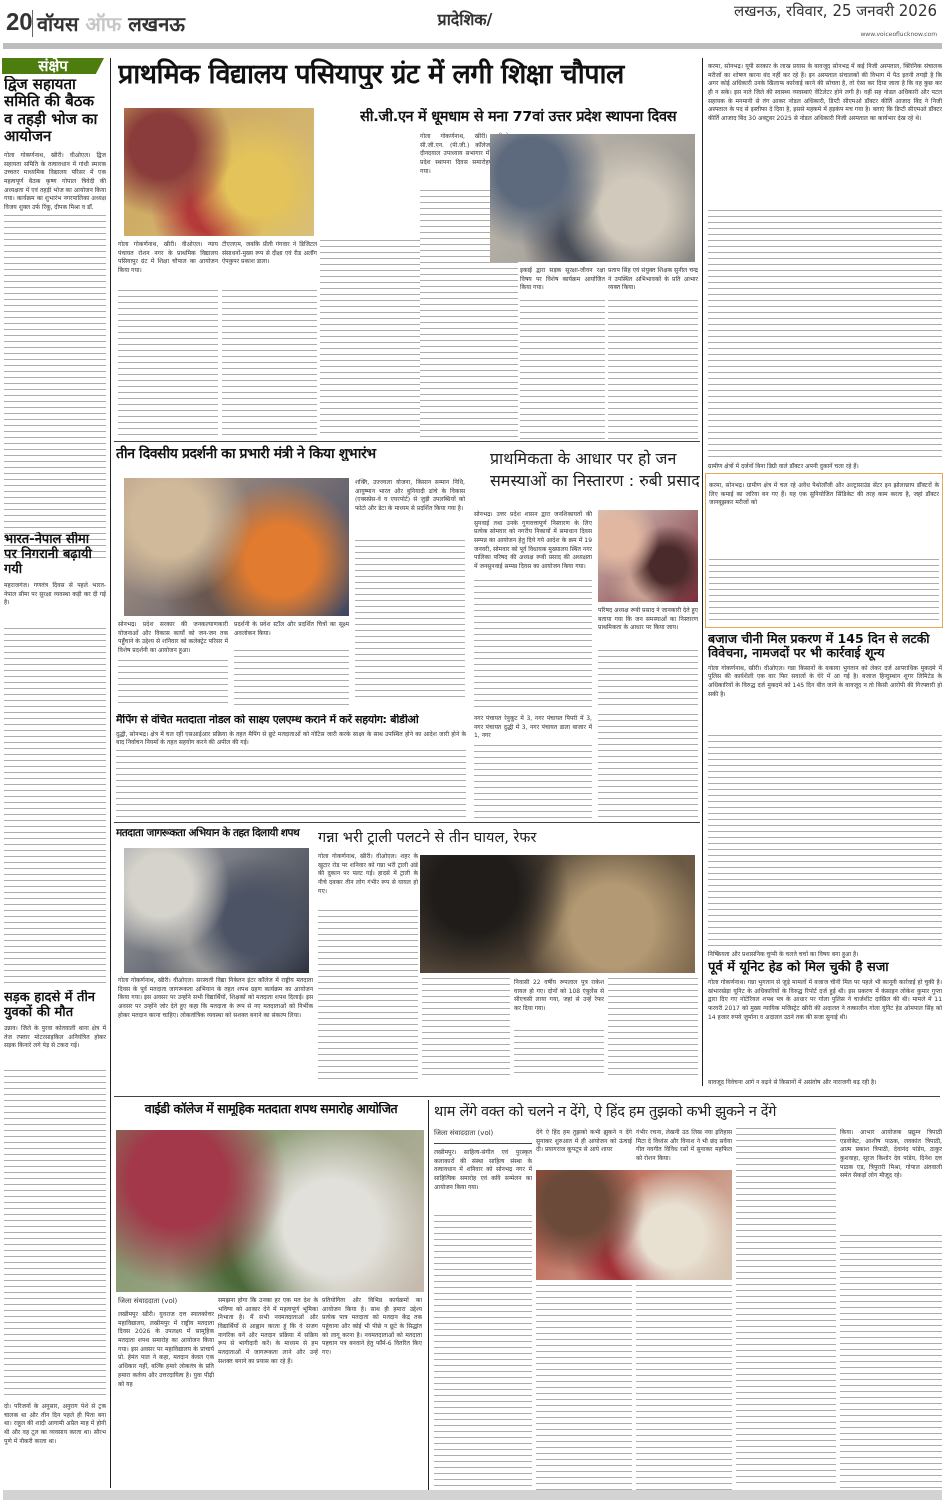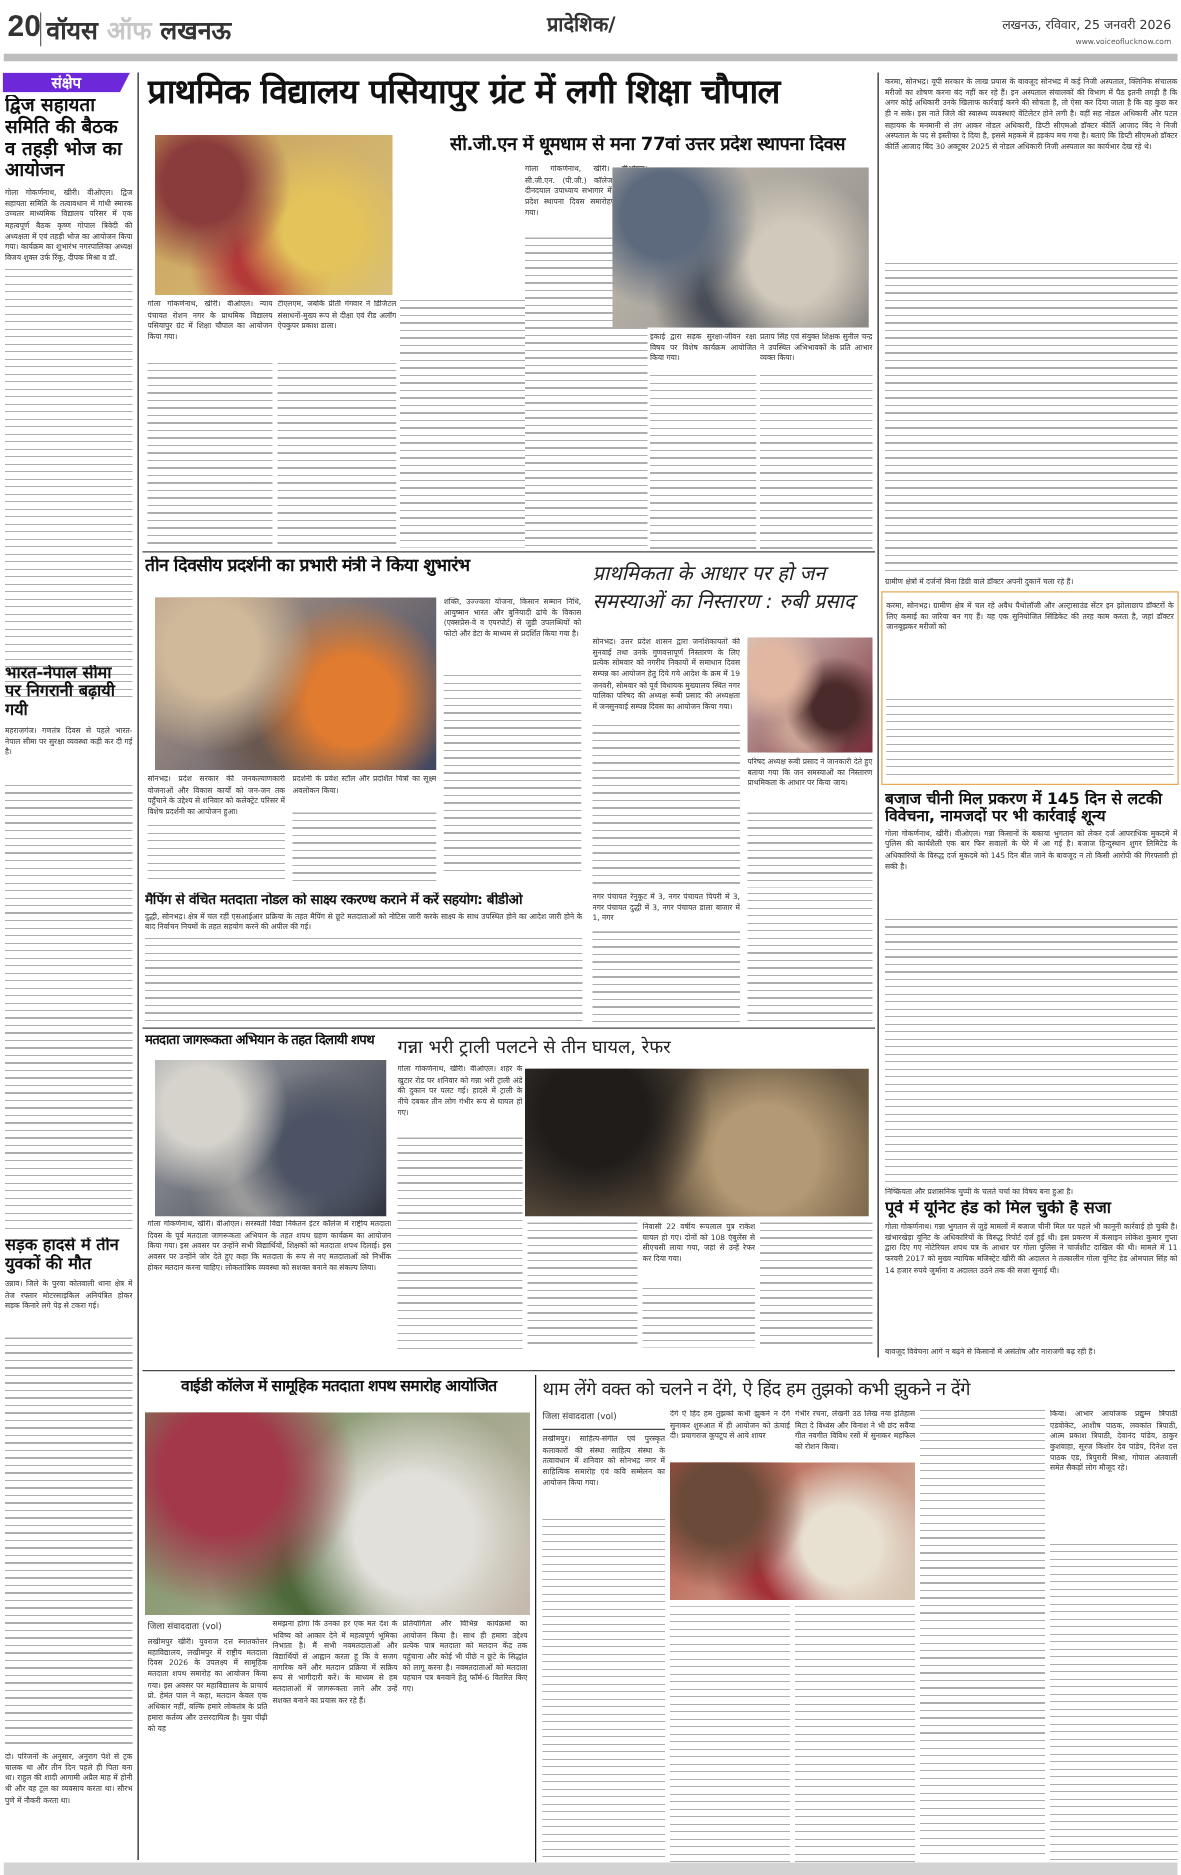--- a/index.html
+++ b/index.html
@@ -4,35 +4,35 @@
 <style>
   * { box-sizing: border-box; margin: 0; padding: 0; }
   html, body { width: 945px; height: 1500px; background: #fff; overflow: hidden; }
   body { font-family: "DejaVu Sans", sans-serif; color: #222; position: relative; }
 
   .masthead { position: absolute; left: 0; top: 0; width: 945px; height: 42px; }
   .pagenum { position: absolute; left: 6px; top: 8px; font: bold 24px "Liberation Sans", sans-serif; color: #333; }
   .paperlogo { position: absolute; left: 32px; top: 10px; font: bold 20px "DejaVu Sans", sans-serif; color: #333; border-left: 1px solid #666; padding-left: 4px; }
   .paperlogo .mid { color: #c7c7c7; }
   .section { position: absolute; left: 300px; top: 8px; width: 330px; text-align: center; font: bold 16px "DejaVu Sans", sans-serif; color: #333; }
-  .dateline { position: absolute; right: 8px; top: 12px; font-size: 10px; color: #333; }
+  .dateline { position: absolute; right: 8px; top: 0; font-size: 15px; color: #333; }
   .website { position: absolute; right: 8px; top: 30px; font-size: 6px; color: #555; }
   .topbar { position: absolute; left: 3px; top: 43px; width: 939px; height: 6px; background: #bdbdbd; }
 
   .block { position: absolute; overflow: hidden; }
   .hl { font-family: "DejaVu Sans", sans-serif; font-weight: bold; color: #111; line-height: 1.15; }
   .body-text { font-size: 6px; line-height: 1.45; color: #333; text-align: justify; }
   .col-rule { position: absolute; width: 1px; background: #222; }
   .hrule { position: absolute; height: 1px; background: #444; }
   .photo { position: absolute; overflow: hidden; }
   .lines { position: absolute; background:
       repeating-linear-gradient(to bottom, #6a6a6a 0, #6a6a6a 1px, #fff 1px, #fff 6px);
       opacity: 0.55; }
-  .sankshep { position: absolute; left: 2px; top: 58px; width: 102px; height: 16px; background: #6d28d9;
-      clip-path: polygon(0 0, 100% 0, 92% 100%, 0 100%); color: #fff; font-size: 12px; font-weight: bold;
+  .sankshep { position: absolute; left: 2px; top: 58px; width: 102px; height: 16px; background: #4d7c0f;
+      clip-path: polygon(0 0, 100% 0, 92% 100%, 0 100%); color: #fff; font-size: 15px; font-weight: bold;
       text-align: center; line-height: 16px; }
   .boxed { border: 1px solid #e7a85a; }
   .bottombar { position: absolute; left: 3px; top: 1490px; width: 939px; height: 10px; background: #d3d3d3; }
   .byline { font-size: 7px; color: #333; }
 </style>
 </head>
 <body>
 
 <div class="masthead">
   <span class="pagenum">20</span>
@@ -146,35 +146,35 @@
 <div class="lines" style="left:355px;top:540px;width:110px;height:160px;"></div>
 <div class="block" style="left:118px;top:620px;width:110px;">
   <div class="body-text">सोनभद्र। प्रदेश सरकार की जनकल्याणकारी योजनाओं और विकास कार्यों को जन-जन तक पहुँचाने के उद्देश्य से शनिवार को कलेक्ट्रेट परिसर में विशेष प्रदर्शनी का आयोजन हुआ।</div>
 </div>
 <div class="lines" style="left:118px;top:660px;width:110px;height:45px;"></div>
 <div class="block" style="left:234px;top:620px;width:115px;">
   <div class="body-text">प्रदर्शनी के प्रवेश स्टॉल और प्रदर्शित चित्रों का सूक्ष्म अवलोकन किया।</div>
 </div>
 <div class="lines" style="left:234px;top:650px;width:115px;height:55px;"></div>
 
-<div class="block" style="left:474px;top:448px;width:225px;font-style:italic;">
+<div class="block" style="left:490px;top:448px;width:225px;">
   <div style="font-size:16px;line-height:1.35;color:#222;">प्राथमिकता के आधार पर हो जन समस्याओं का निस्तारण : रुबी प्रसाद</div>
 </div>
 <div class="block" style="left:474px;top:510px;width:118px;">
   <div class="body-text">सोनभद्र। उत्तर प्रदेश शासन द्वारा जनशिकायतों की सुनवाई तथा उनके गुणवत्तापूर्ण निस्तारण के लिए प्रत्येक सोमवार को नगरीय निकायों में समाधान दिवस सम्पन्न का आयोजन हेतु दिये गये आदेश के क्रम में 19 जनवरी, सोमवार को पूर्व विधायक मुख्यालय स्थित नगर पालिका परिषद की अध्यक्ष रूबी प्रसाद की अध्यक्षता में जनसुनवाई सम्पन्न दिवस का आयोजन किया गया।</div>
 </div>
 <div class="lines" style="left:474px;top:580px;width:118px;height:130px;"></div>
 <div class="photo" style="left: 598px; top: 510px; width: 100px; height: 92px; background: radial-gradient(circle at 20% 30%, rgb(226, 183, 161) 0px, rgb(226, 183, 161) 18%, transparent 40%), radial-gradient(circle at 70% 60%, rgb(74, 42, 42) 0px, rgb(74, 42, 42) 20%, transparent 45%), radial-gradient(circle at 45% 80%, rgb(201, 162, 148) 0px, rgb(201, 162, 148) 15%, transparent 40%), linear-gradient(135deg, rgb(213, 199, 189), rgb(122, 44, 58));"></div>
 <div class="block" style="left:598px;top:606px;width:100px;">
   <div class="body-text">परिषद अध्यक्ष रूबी प्रसाद ने जानकारी देते हुए बताया गया कि जन समस्याओं का निस्तारण प्राथमिकता के आधार पर किया जाय।</div>
 </div>
 <div class="lines" style="left:598px;top:650px;width:100px;height:60px;"></div>
 
 <div class="block" style="left:116px;top:714px;width:350px;">
-  <div class="hl" style="font-size:11px;white-space:nowrap;letter-spacing:-0.3px;">मैपिंग से वंचित मतदाता नोडल को साक्ष्य रकरण्ध कराने में करें सहयोग: बीडीओ</div>
+  <div class="hl" style="font-size:11px;white-space:nowrap;letter-spacing:-0.3px;">मैपिंग से वंचित मतदाता नोडल को साक्ष्य एलएम्ध कराने में करें सहयोग: बीडीओ</div>
   <div class="body-text" style="margin-top:3px;">दुद्धी, सोनभद्र। क्षेत्र में चल रहीं एसआईआर प्रक्रिया के तहत मैपिंग से छूटे मतदाताओं को नोटिस जारी करके साक्ष्य के साथ उपस्थित होने का आदेश जारी होने के बाद निर्वाचन नियमों के तहत सहयोग करने की अपील की गई।</div>
 </div>
 <div class="lines" style="left:116px;top:750px;width:350px;height:68px;"></div>
 <div class="block" style="left:474px;top:714px;width:118px;">
   <div class="body-text">नगर पंचायत रेनुकूट में 3, नगर पंचायत पिपरी में 3, नगर पंचायत दुद्धी में 3, नगर पंचायत डाला बाजार में 1, नगर</div>
 </div>
 <div class="lines" style="left:474px;top:745px;width:118px;height:75px;"></div>
 <div class="lines" style="left:598px;top:714px;width:100px;height:106px;"></div>
 
 <div class="hrule" style="left:114px;top:822px;width:586px;"></div>

